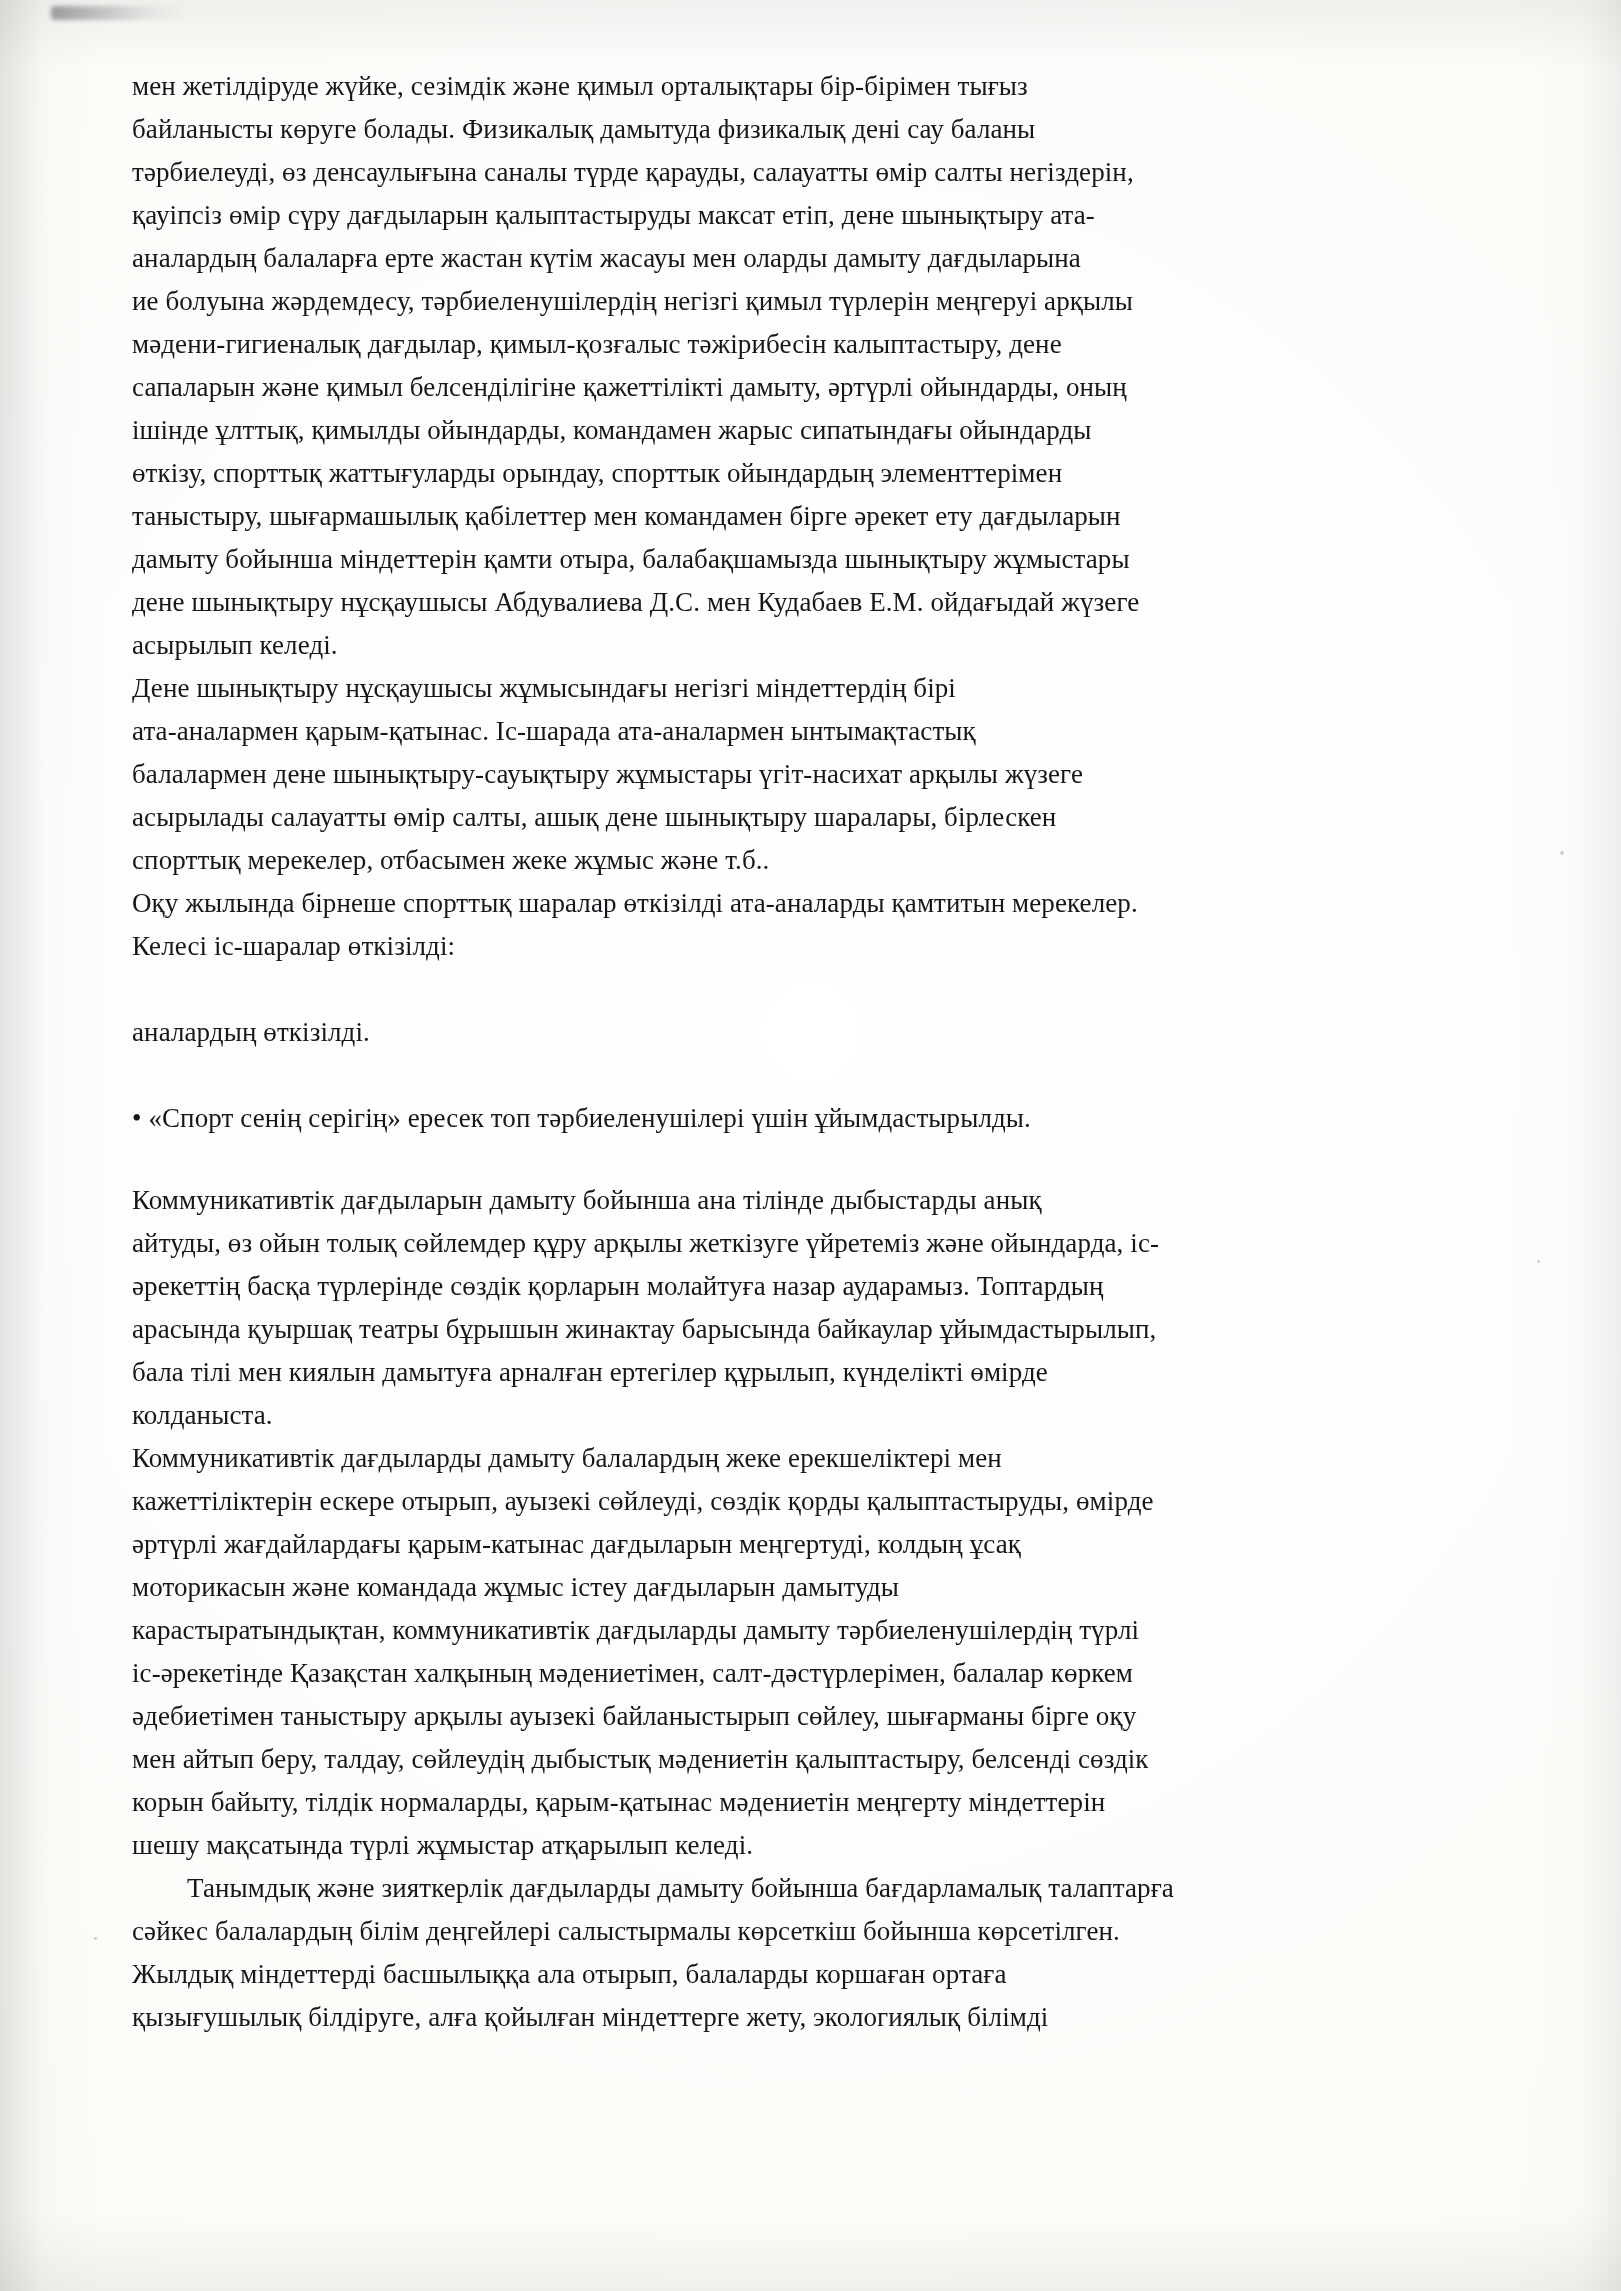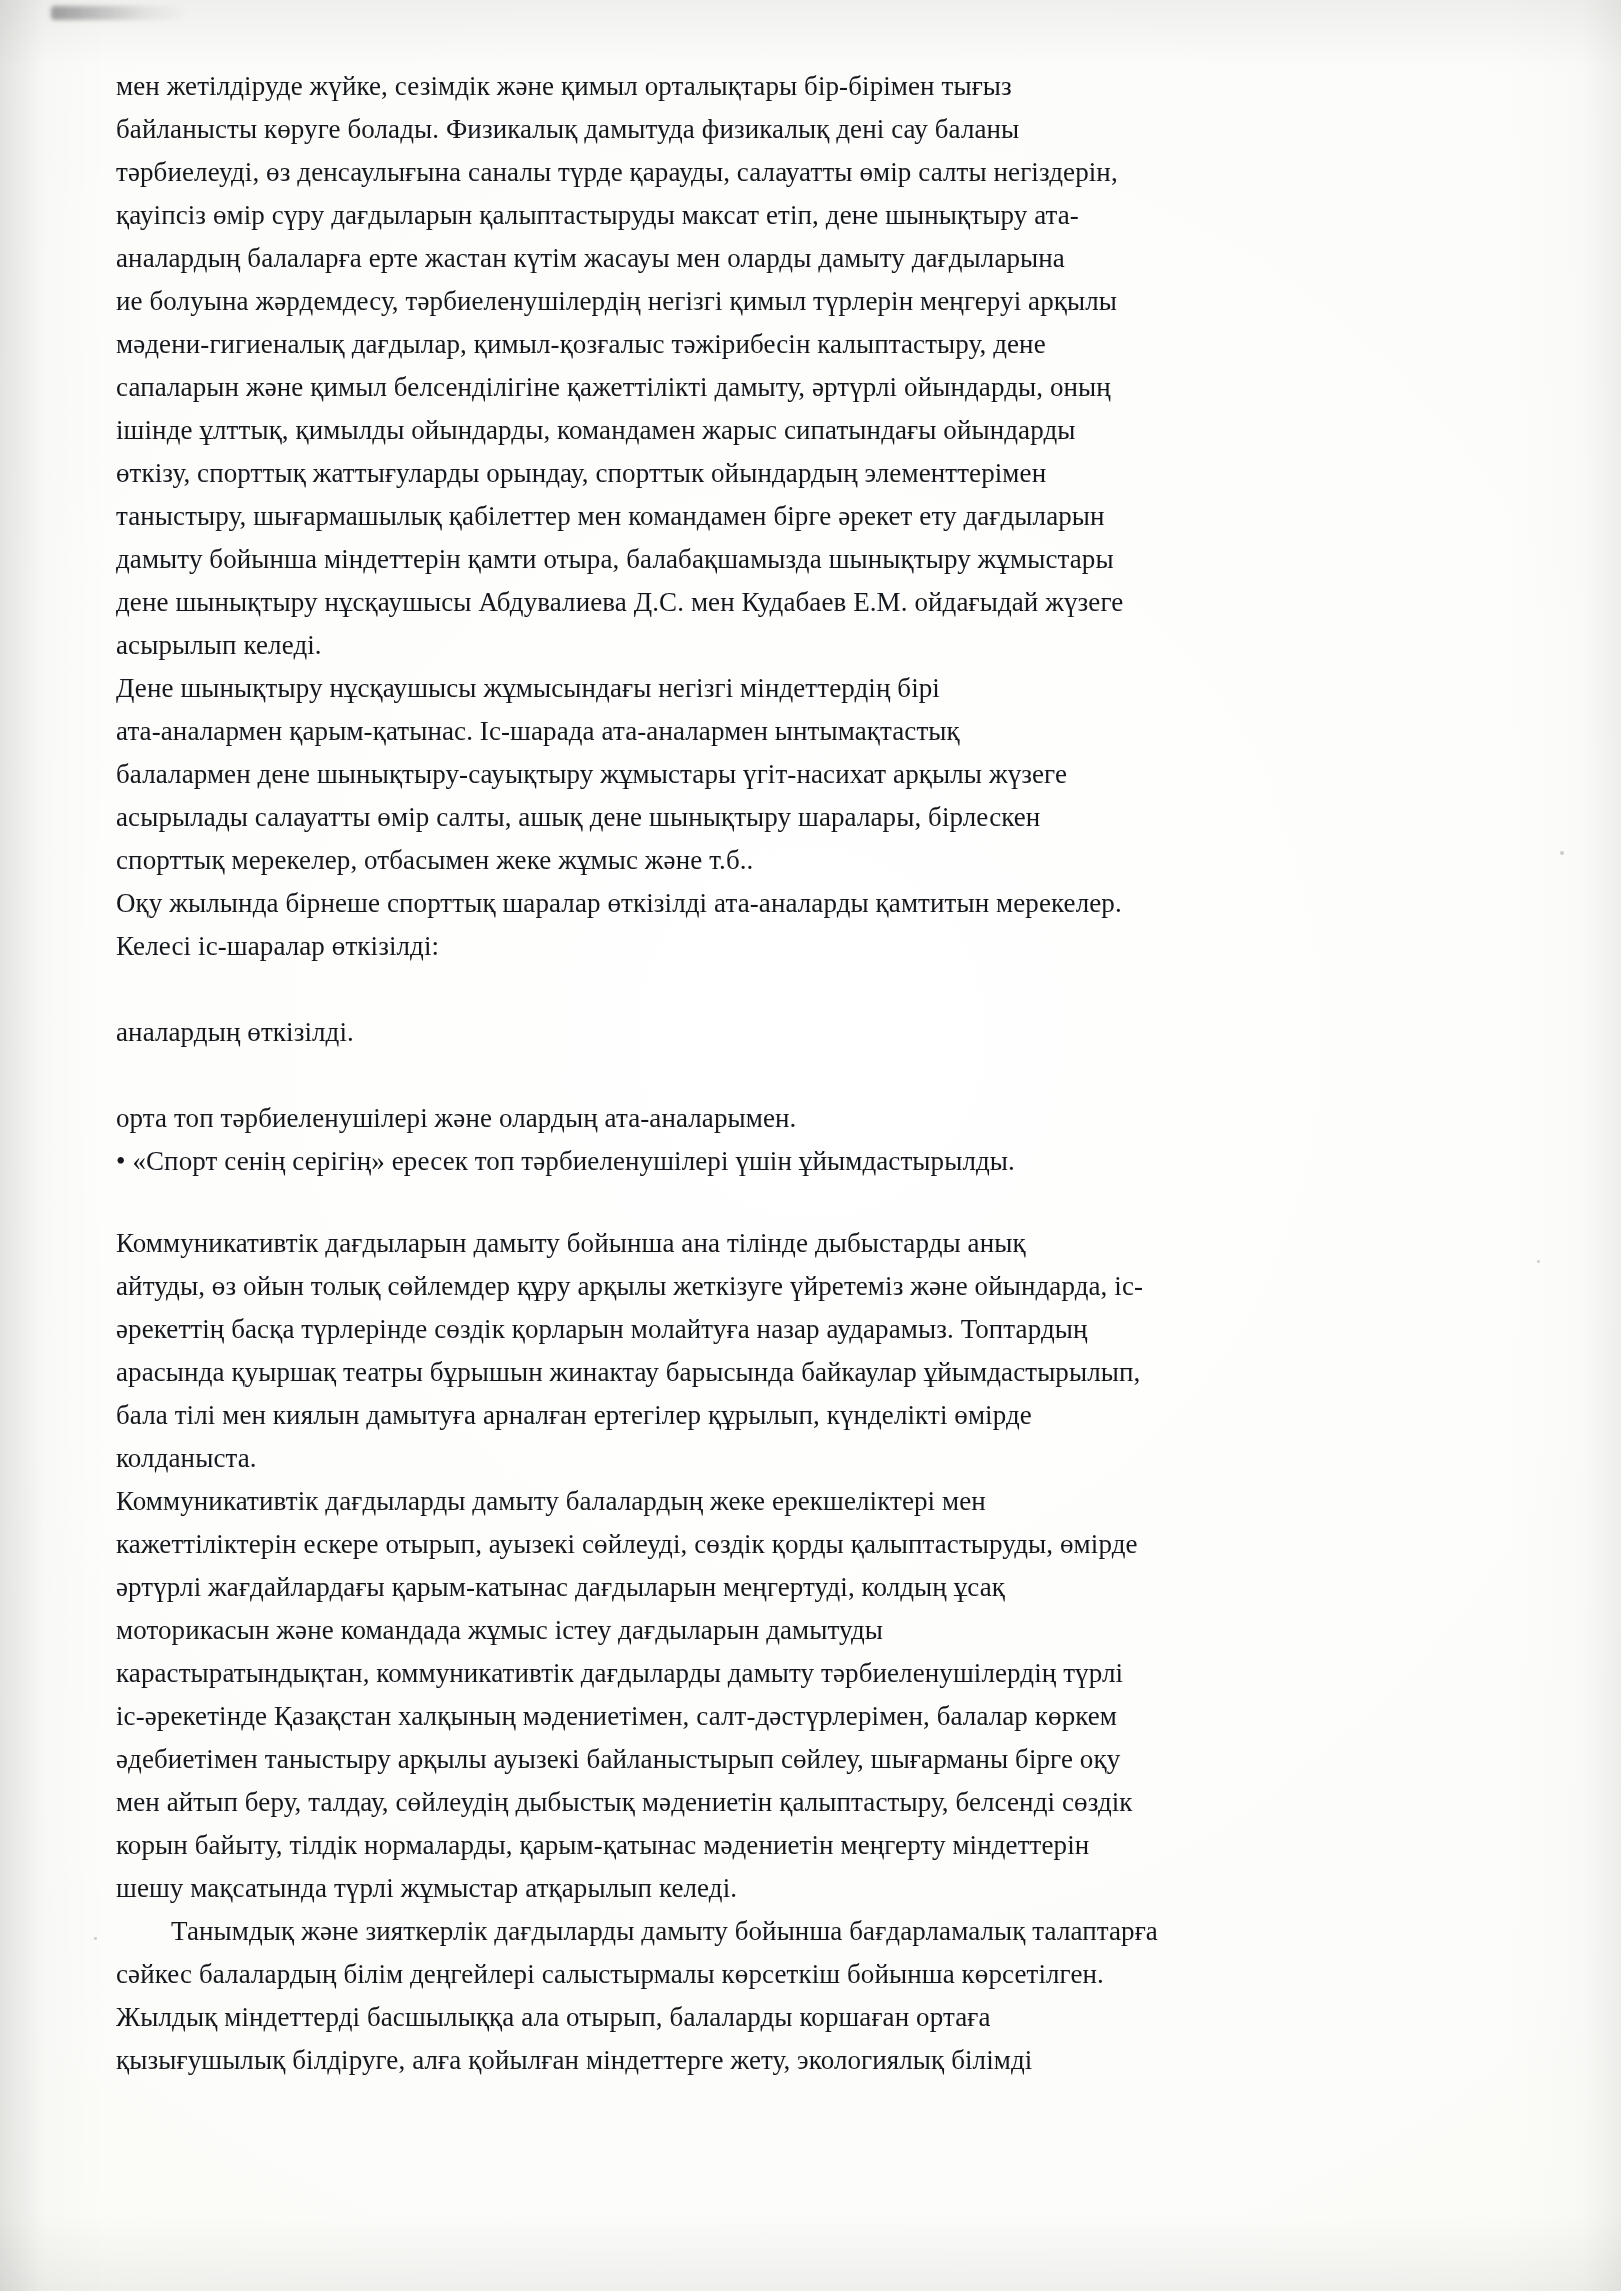--- a/index.html
+++ b/index.html
@@ -59,39 +59,39 @@
     margin: 0;
     text-align: left;
   }
   .para.indent {
     text-indent: 55px;
   }
   .gap {
     height: 39px;
   }
   .bullet-line {
-    margin: 0;
+    margin: 16px;
   }
 </style>
 </head>
 <body>
 
 <div class="page">
   <div class="scan-tint"></div>
   <div class="smudge"></div>
   <div class="speck" style="left:1560px;top:851px;width:3.9px;height:3.9px;"></div>
   <div class="speck" style="left:1537px;top:1260px;width:2.9px;height:2.9px;"></div>
   <div class="speck" style="left:94px;top:1937px;width:2.9px;height:2.9px;"></div>
 
   <div class="text-body" id="text-body">
       <p class="para"><span class="bullet-line">мен жетілдіруде жүйке, сезімдік және қимыл орталықтары бір-бірімен тығыз</span><br><span class="bullet-line">байланысты көруге болады. Физикалық дамытуда физикалық дені сау баланы</span><br><span class="bullet-line">тәрбиелеуді, өз денсаулығына саналы түрде қарауды, салауатты өмір салты негіздерін,</span><br><span class="bullet-line">қауіпсіз өмір сүру дағдыларын қалыптастыруды максат етіп, дене шынықтыру ата-</span><br><span class="bullet-line">аналардың балаларға ерте жастан күтім жасауы мен оларды дамыту дағдыларына</span><br><span class="bullet-line">ие болуына жәрдемдесу, тәрбиеленушілердің негізгі қимыл түрлерін меңгеруі арқылы</span><br><span class="bullet-line">мәдени-гигиеналық дағдылар, қимыл-қозғалыс тәжірибесін калыптастыру, дене</span><br><span class="bullet-line">сапаларын және қимыл белсенділігіне қажеттілікті дамыту, әртүрлі ойындарды, оның</span><br><span class="bullet-line">ішінде ұлттық, қимылды ойындарды, командамен жарыс сипатындағы ойындарды</span><br><span class="bullet-line">өткізу, спорттық жаттығуларды орындау, спорттык ойындардың элементтерімен</span><br><span class="bullet-line">таныстыру, шығармашылық қабілеттер мен командамен бірге әрекет ету дағдыларын</span><br><span class="bullet-line">дамыту бойынша міндеттерін қамти отыра, балабақшамызда шынықтыру жұмыстары</span><br><span class="bullet-line">дене шынықтыру нұсқаушысы Абдувалиева Д.С. мен Кудабаев Е.М. ойдағыдай жүзеге</span><br><span class="bullet-line">асырылып келеді.</span></p>
       <p class="para"><span class="bullet-line">Дене шынықтыру нұсқаушысы жұмысындағы негізгі міндеттердің бірі</span><br><span class="bullet-line">ата-аналармен қарым-қатынас. Іс-шарада ата-аналармен ынтымақтастық</span><br><span class="bullet-line">балалармен дене шынықтыру-сауықтыру жұмыстары үгіт-насихат арқылы жүзеге</span><br><span class="bullet-line">асырылады салауатты өмір салты, ашық дене шынықтыру шаралары, бірлескен</span><br><span class="bullet-line">спорттық мерекелер, отбасымен жеке жұмыс және т.б..</span></p>
       <p class="para"><span class="bullet-line">Оқу жылында бірнеше спорттық шаралар өткізілді ата-аналарды қамтитын мерекелер.</span><br><span class="bullet-line">Келесі іс-шаралар өткізілді:</span></p>
       <p class="para"><br><span class="bullet-line">аналардың өткізілді.</span></p>
-      <p class="para"><br><span class="bullet-line">орта топ тәрбиеленушілері және олардың ата-аналарымен.</span></p>
+      <p class="para"><br></p>
       <p class="para"><span class="bullet-line">• «Спорт сенің серігің» ересек топ тәрбиеленушілері үшін ұйымдастырылды.</span></p>
       <div class="gap"></div>
       <p class="para"><span class="bullet-line">Коммуникативтік дағдыларын дамыту бойынша ана тілінде дыбыстарды анық</span><br><span class="bullet-line">айтуды, өз ойын толық сөйлемдер құру арқылы жеткізуге үйретеміз және ойындарда, іс-</span><br><span class="bullet-line">әрекеттің басқа түрлерінде сөздік қорларын молайтуға назар аударамыз. Топтардың</span><br><span class="bullet-line">арасында қуыршақ театры бұрышын жинактау барысында байкаулар ұйымдастырылып,</span><br><span class="bullet-line">бала тілі мен киялын дамытуға арналған ертегілер құрылып, күнделікті өмірде</span><br><span class="bullet-line">колданыста.</span></p>
       <p class="para"><span class="bullet-line">Коммуникативтік дағдыларды дамыту балалардың жеке ерекшеліктері мен</span><br><span class="bullet-line">кажеттіліктерін ескере отырып, ауызекі сөйлеуді, сөздік қорды қалыптастыруды, өмірде</span><br><span class="bullet-line">әртүрлі жағдайлардағы қарым-катынас дағдыларын меңгертуді, колдың ұсақ</span><br><span class="bullet-line">моторикасын және командада жұмыс істеу дағдыларын дамытуды</span><br><span class="bullet-line">карастыратындықтан, коммуникативтік дағдыларды дамыту тәрбиеленушілердің түрлі</span><br><span class="bullet-line">іс-әрекетінде Қазақстан халқының мәдениетімен, салт-дәстүрлерімен, балалар көркем</span><br><span class="bullet-line">әдебиетімен таныстыру арқылы ауызекі байланыстырып сөйлеу, шығарманы бірге оқу</span><br><span class="bullet-line">мен айтып беру, талдау, сөйлеудің дыбыстық мәдениетін қалыптастыру, белсенді сөздік</span><br><span class="bullet-line">корын байыту, тілдік нормаларды, қарым-қатынас мәдениетін меңгерту міндеттерін</span><br><span class="bullet-line">шешу мақсатында түрлі жұмыстар атқарылып келеді.</span></p>
       <p class="para indent"><span class="bullet-line">Танымдық және зияткерлік дағдыларды дамыту бойынша бағдарламалық талаптарға</span><br><span class="bullet-line">сәйкес балалардың білім деңгейлері салыстырмалы көрсеткіш бойынша көрсетілген.</span><br><span class="bullet-line">Жылдық міндеттерді басшылыққа ала отырып, балаларды коршаған ортаға</span><br><span class="bullet-line">қызығушылық білдіруге, алға қойылған міндеттерге жету, экологиялық білімді</span></p>
     </div>
 </div>
 
 
 </body></html>

